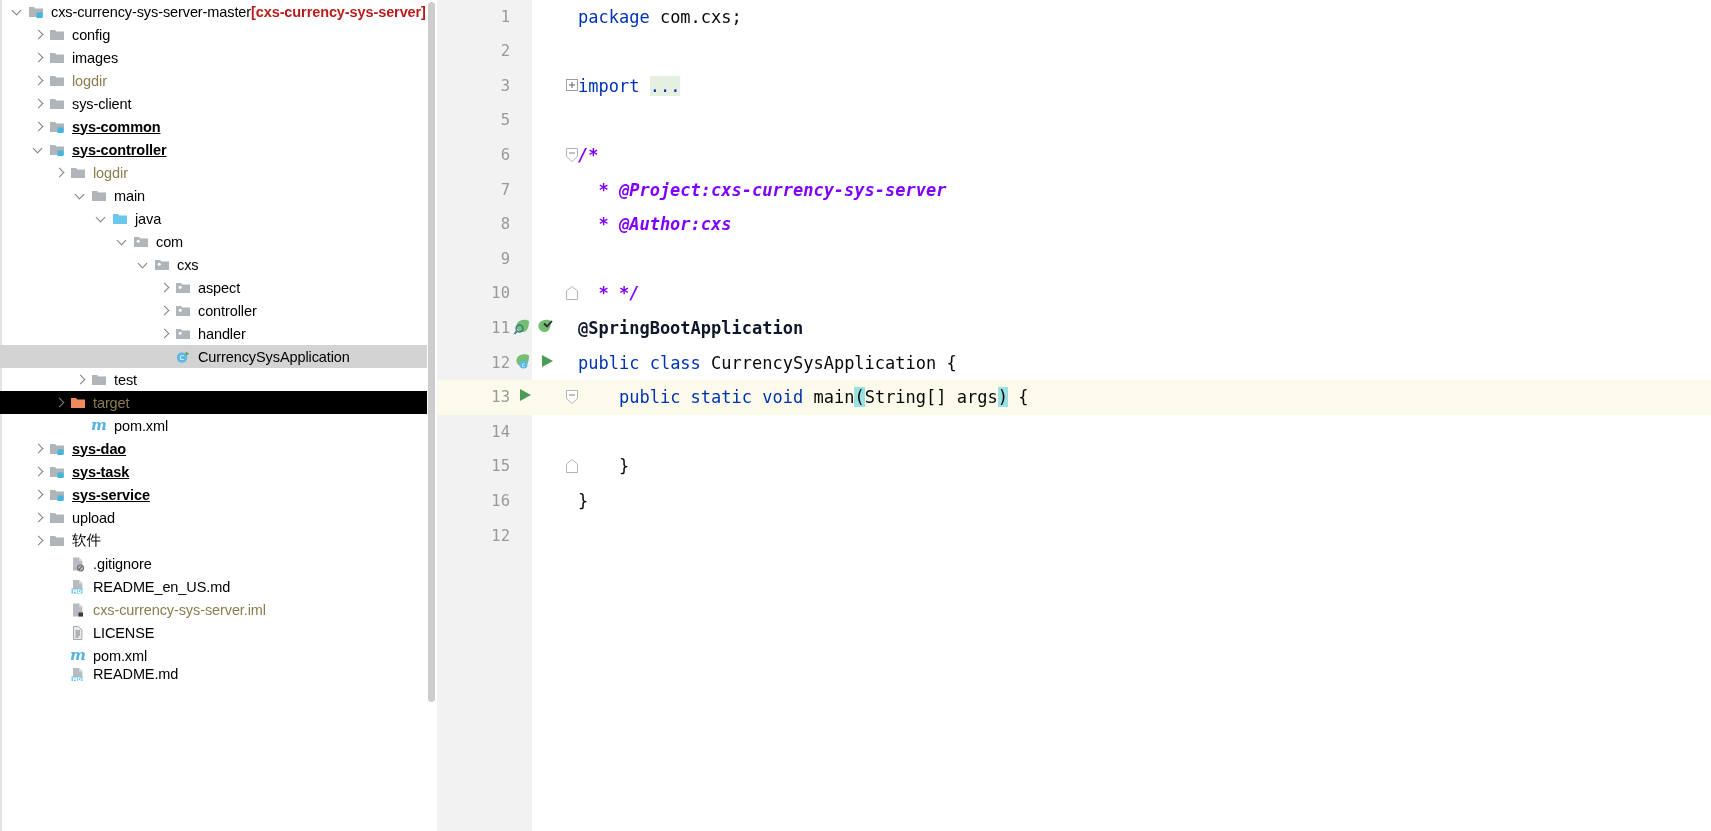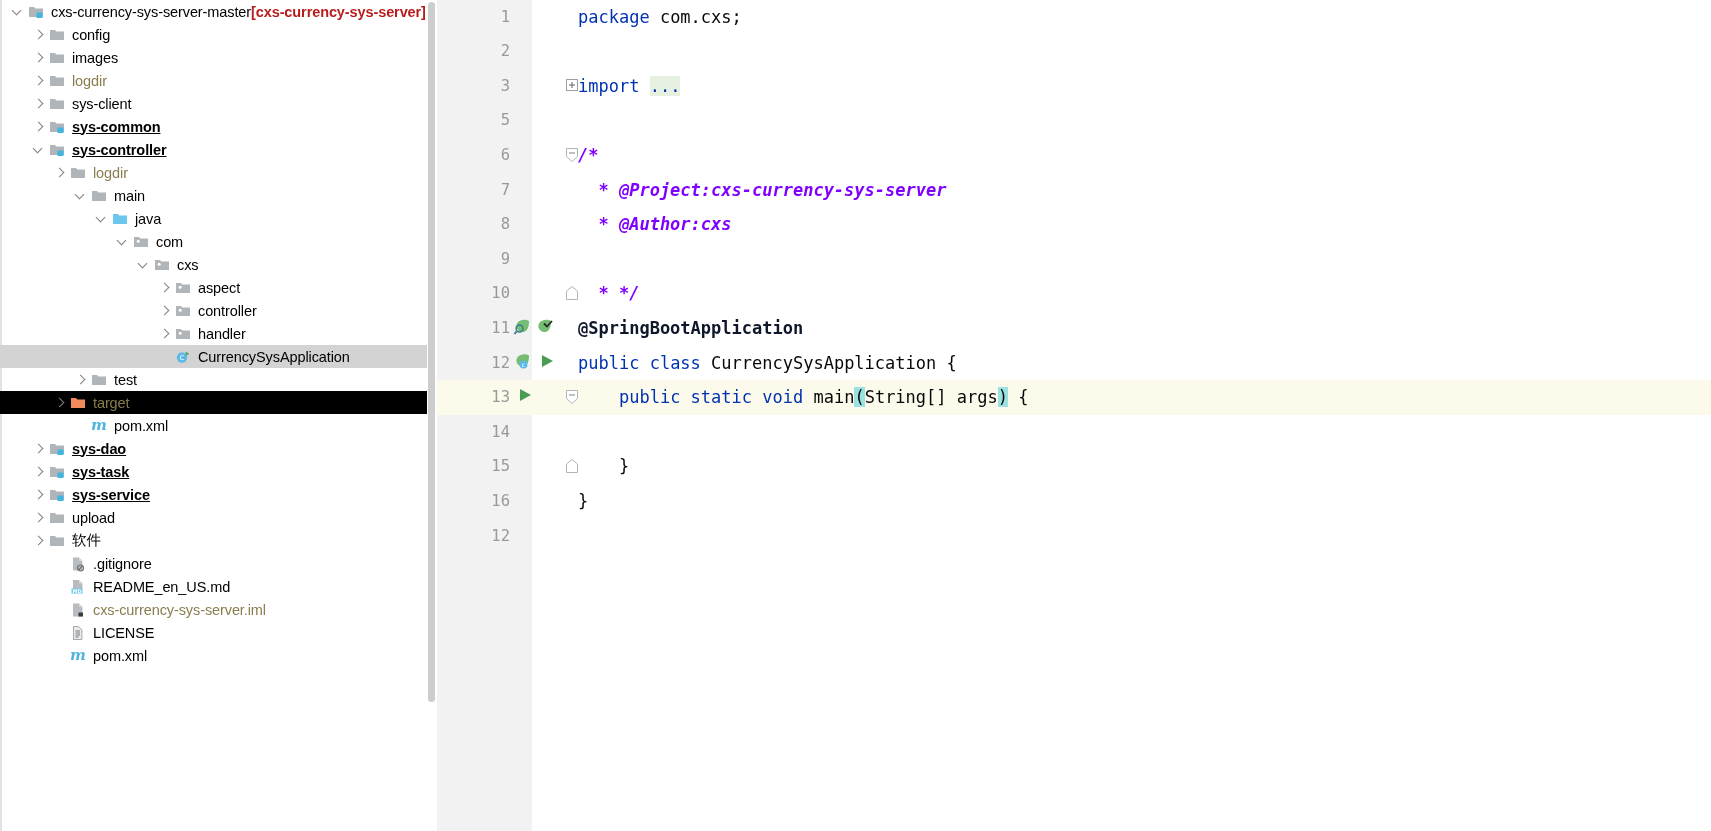--- a/index.html
+++ b/index.html
@@ -439,20 +439,33 @@
           <span class="tlabel ">LICENSE</span>
         </div>
         <div class="trow">
           <div style="flex: 0 0 52px;"></div>
           <div class="arrow "></div>
           <div class="ico">
             <span style="font-family:'DejaVu Serif',serif;font-style:italic;font-weight:bold;font-size:15px;color:#51b5e0;position:absolute;left:1px;top:2px;">m</span>
           </div>
           <span class="tlabel ">pom.xml</span>
         </div>
+        <div class="trow" style="height: 14px; overflow: hidden;">
+          <div style="flex: 0 0 52px;"></div>
+          <div class="arrow "></div>
+          <div class="ico">
+            <svg width="16" height="16" viewBox="0 0 16 16">
+              <path d="M3 1h6l3.4 3.4V10H3z" fill="#b8bcc0"></path>
+              <path d="M9 1l3.4 3.4H9z" fill="#d6d9dc"></path>
+              <rect x="1.5" y="9.5" width="11" height="5" fill="#6bc8ec"></rect>
+              <text x="7" y="13.8" font-size="5" font-family="DejaVu Sans, sans-serif" fill="#ffffff" text-anchor="middle" font-weight="bold">MD</text>
+            </svg>
+          </div>
+          <span class="tlabel ">README.md</span>
+        </div>
       </div>
     <div id="tree-scroll-track">
       <div id="tree-scroll-thumb"></div>
     </div>
   </div>
 
   <div id="editor">
     <div id="editor-left-edge"></div>
     <div id="gutter"></div>
     <div id="code-lines">

